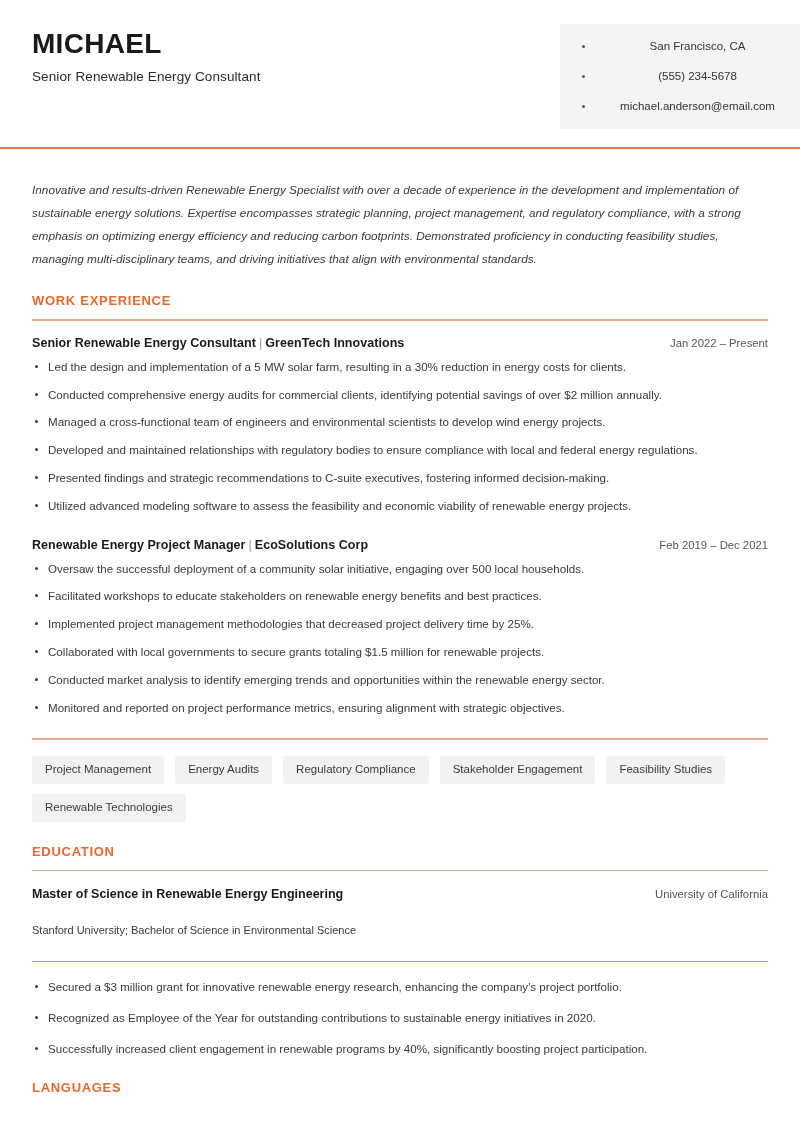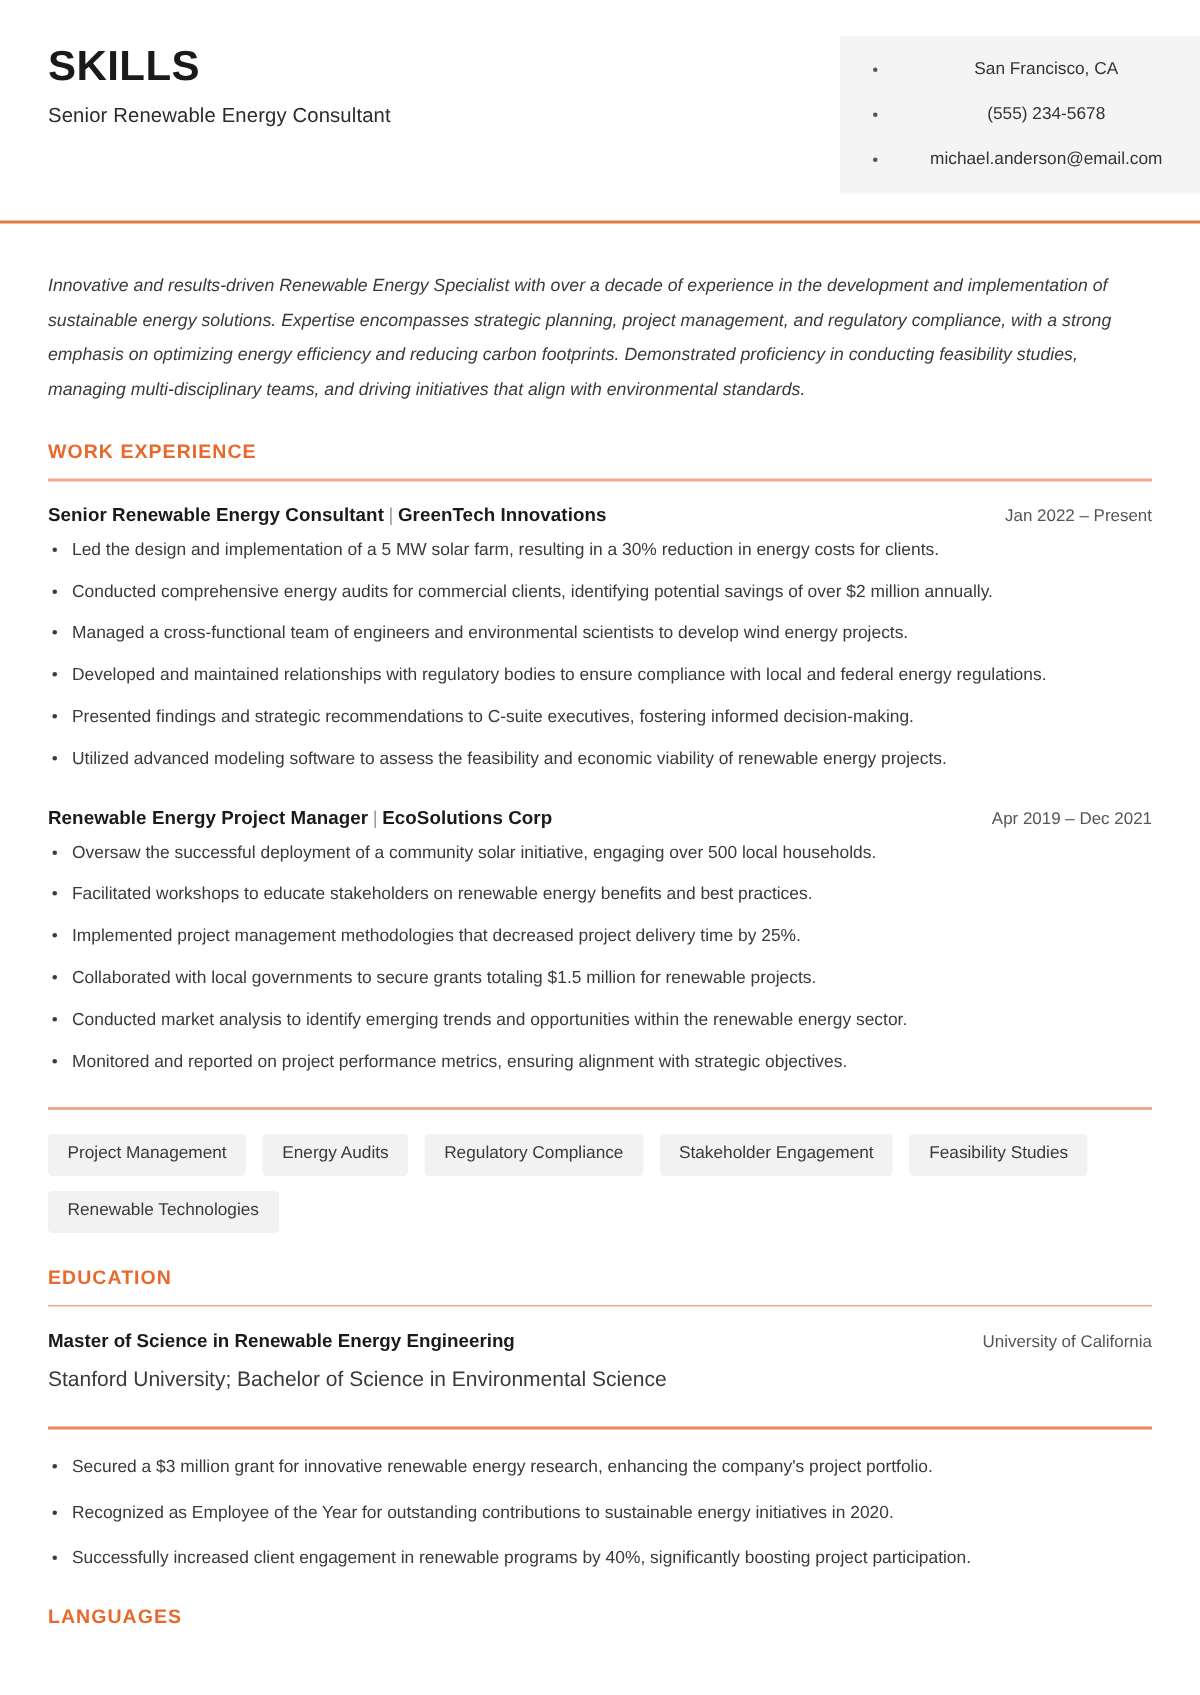--- a/index.html
+++ b/index.html
@@ -222,38 +222,38 @@
     color: #1a1a1a;
   }
 
   .edu-school {
     font-size: 11.3px;
     color: #555555;
     white-space: nowrap;
   }
 
   .edu-sub {
-    margin-top: 8px;
-    font-size: 14px;
+    margin-top: 22px;
+    font-size: 11px;
     color: #3a3a3a;
     line-height: 1.45;
   }
 
   
   .ach-list { margin-top: 17px; }
   .ach-list .bullet { margin-bottom: 14px; }
 </style>
 </head>
 <body>
 
 <div class="page">
 
   <div class="header">
     <div class="header-left">
-      <div class="name-first">SKILLS</div>
+      <div class="name-first">MICHAEL</div>
       <div class="job-title">Senior Renewable Energy Consultant</div>
     </div>
 
     <div class="contact-box">
       <ul class="contact-list">
         <li class="contact-item">San Francisco, CA</li>
         <li class="contact-item">(555) 234-5678</li>
         <li class="contact-item">michael.anderson@email.com</li>
       </ul>
     </div>
@@ -284,21 +284,21 @@
           <li class="bullet">Presented findings and strategic recommendations to C-suite executives, fostering informed decision-making.</li>
           <li class="bullet">Utilized advanced modeling software to assess the feasibility and economic viability of renewable energy projects.</li>
         </ul>
       </div>
 
       <div class="entry">
         <div class="entry-head">
           <div class="entry-title">
             <span>Renewable Energy Project Manager</span><span class="entry-sep">|</span><span>EcoSolutions Corp</span>
           </div>
-          <div class="entry-meta">Apr 2019 – Dec 2021</div>
+          <div class="entry-meta">Feb 2019 – Dec 2021</div>
         </div>
         <ul class="bullets">
           <li class="bullet">Oversaw the successful deployment of a community solar initiative, engaging over 500 local households.</li>
           <li class="bullet">Facilitated workshops to educate stakeholders on renewable energy benefits and best practices.</li>
           <li class="bullet">Implemented project management methodologies that decreased project delivery time by 25%.</li>
           <li class="bullet">Collaborated with local governments to secure grants totaling $1.5 million for renewable projects.</li>
           <li class="bullet">Conducted market analysis to identify emerging trends and opportunities within the renewable energy sector.</li>
           <li class="bullet">Monitored and reported on project performance metrics, ensuring alignment with strategic objectives.</li>
         </ul>
       </div>

